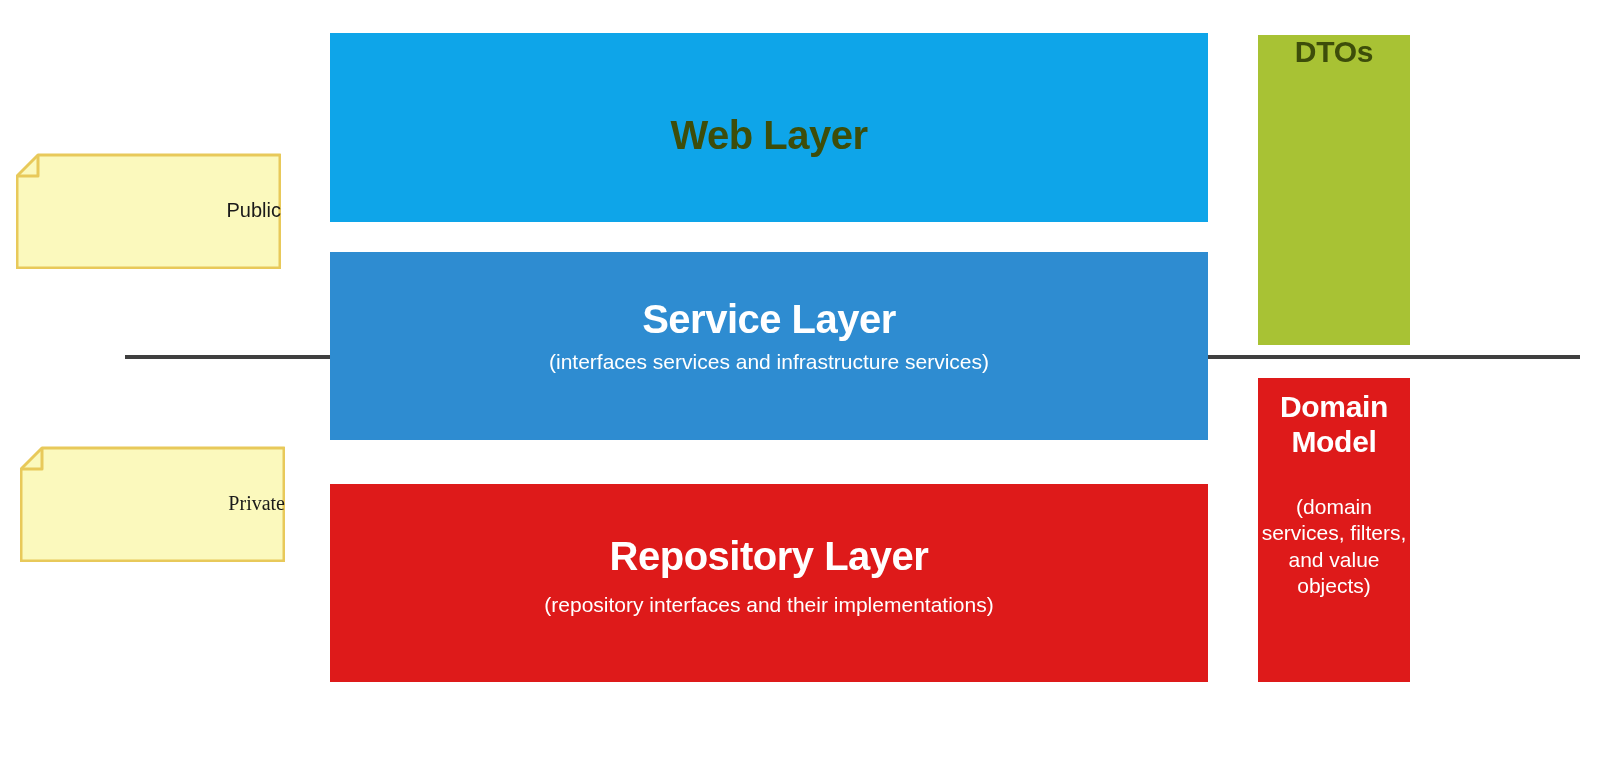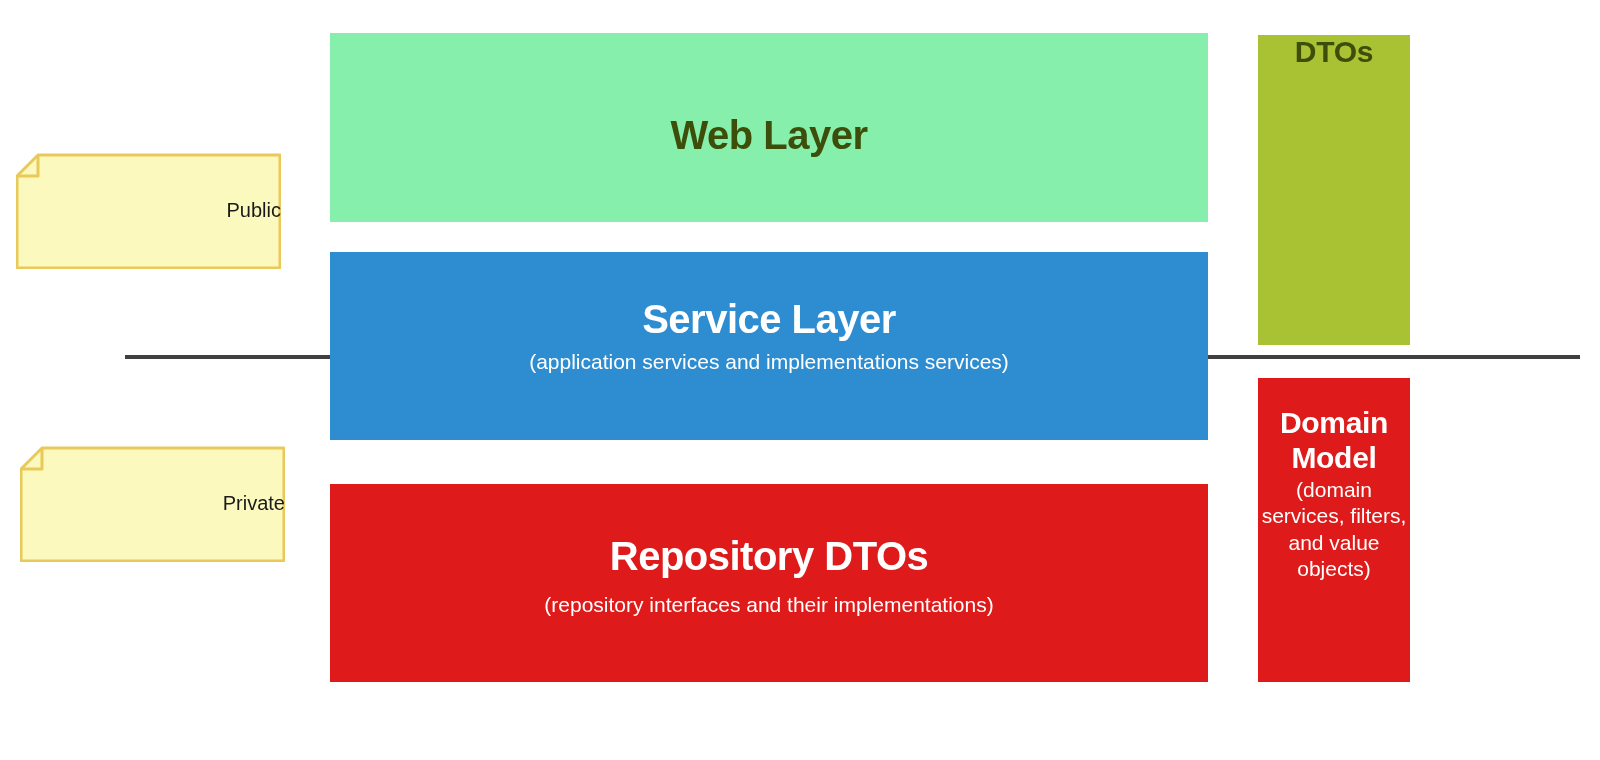--- a/index.html
+++ b/index.html
@@ -51,21 +51,21 @@
   }
   .layer-subtitle {
     font-size: 21px;
     line-height: 1.2;
     margin-top: 14px;
   }
 
   #web-layer {
     top: 33px;
     height: 189px;
-    background: #86efac;
+    background: #0ea5e9;
     padding-top: 15px;
   }
   #web-layer .layer-title,
   #web-layer .layer-subtitle { color: #3d4d0a; }
 
   #service-layer {
     top: 252px;
     height: 188px;
     background: #2e8cd1;
     padding-bottom: 20px;
@@ -112,21 +112,22 @@
     top: 35px;
     height: 310px;
     background: #a8c234;
   }
   #dtos-block .side-title { color: #3d4d0a; }
 
   #domain-model-block {
     top: 378px;
     height: 304px;
     background: #de1a1a;
-    padding-top: 28px;
+    padding-top: 12px;
+    gap: 33px;
   }
   #domain-model-block .side-title,
   #domain-model-block .side-subtitle { color: #ffffff; }
   #domain-model-block .side-subtitle { margin-top: 2px; }
 
   
   .uml-note {
     position: absolute;
     width: 265px;
     height: 118px;
@@ -137,41 +138,41 @@
     position: absolute;
     left: 0;
     right: 0;
     top: 50%;
     transform: translateY(-50%);
     text-align: right;
     font-size: 20px;
     color: #1a1a1a;
   }
   #note-public  { left: 16px; top: 151px; }
-  #note-private { left: 20px; top: 444px; }
+  #note-private { left: 20px; top: 444px; font-family: Liberation Serif, serif; }
 </style>
 </head>
 <body>
 
 <div id="diagram">
 
   <div id="divider-left" class="divider-seg"></div>
   <div id="divider-right" class="divider-seg"></div>
 
   <div id="web-layer" class="layer-block">
     <div class="layer-title">Web Layer</div>
   </div>
 
   <div id="service-layer" class="layer-block">
     <div class="layer-title">Service Layer</div>
-    <div class="layer-subtitle">(application services and implementations services)</div>
+    <div class="layer-subtitle">(interfaces services and infrastructure services)</div>
   </div>
 
   <div id="repository-layer" class="layer-block">
-    <div class="layer-title">Repository DTOs</div>
+    <div class="layer-title">Repository Layer</div>
     <div class="layer-subtitle">(repository interfaces and their implementations)</div>
   </div>
 
   <div id="dtos-block" class="side-block">
     <div class="side-title">DTOs</div>
   </div>
 
   <div id="domain-model-block" class="side-block">
     <div class="side-title">Domain Model</div>
     <div class="side-subtitle">(domain services, filters, and value objects)</div>

